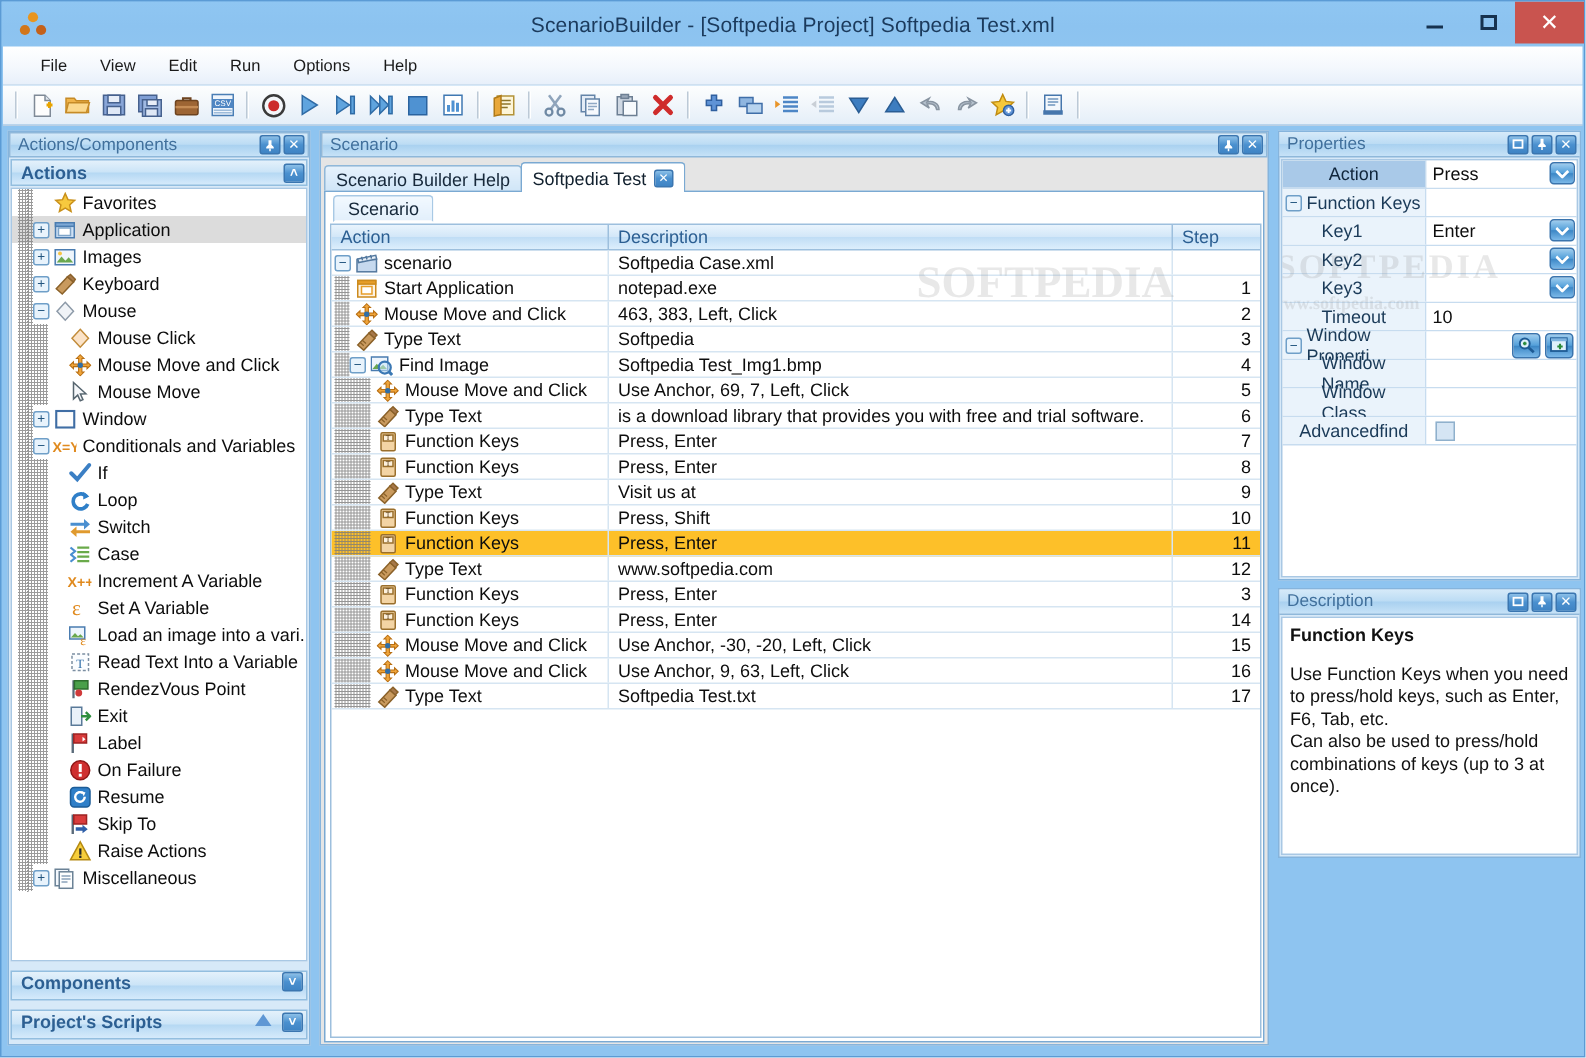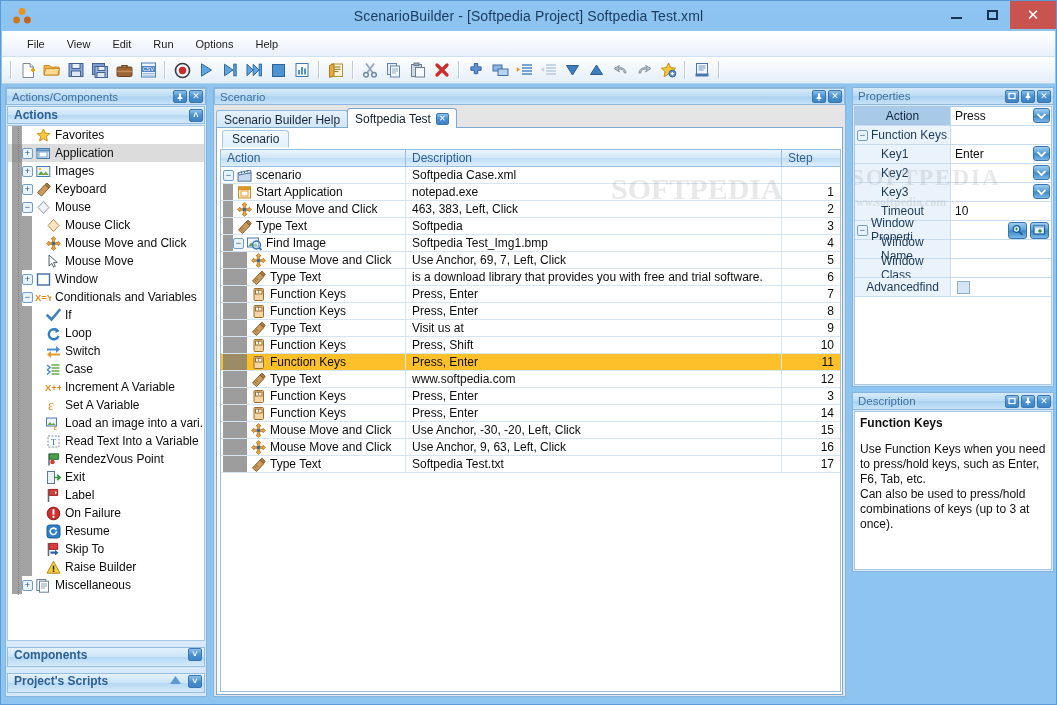--- a/index.html
+++ b/index.html
@@ -786,21 +786,21 @@
             <div class="tdots"></div>
             <div class="tdots"></div>
             <span class="tspacer"></span>
             <span class="tico">
               <svg width="15" height="15" viewBox="0 0 15 15">
                 <path d="M7.5 1.2 14 13.2H1z" fill="#f6ce3c" stroke="#b58a12"></path>
                 <rect x="6.8" y="5.6" width="1.5" height="4.2" fill="#2a2a2a"></rect>
                 <rect x="6.8" y="10.4" width="1.5" height="1.6" fill="#2a2a2a"></rect>
               </svg>
             </span>
-            <span>Raise Builder</span>
+            <span>Raise Actions</span>
           </div>
           <div class="tnode">
             <div class="tdots"></div>
             <span class="texp">+</span>
             <span class="tico">
               <svg width="15" height="15" viewBox="0 0 15 15">
                 <rect x="0.8" y="1.5" width="9" height="11" fill="#f4f8fd" stroke="#6b8296"></rect>
                 <rect x="3.5" y="3.2" width="9" height="11" fill="#fdfefe" stroke="#6b8296"></rect>
                 <path d="M5 6h6M5 8h6M5 10h4" stroke="#8aa3bb"></path>
               </svg>

